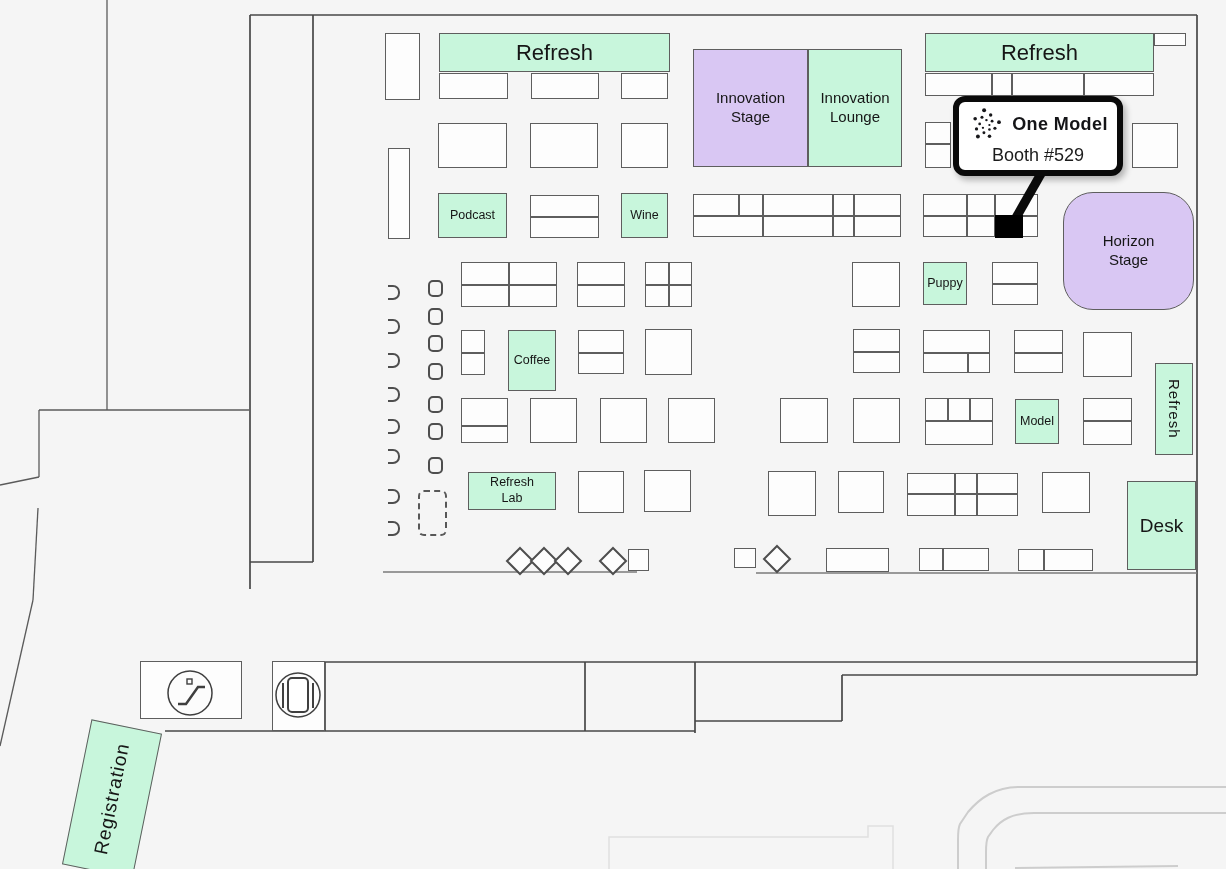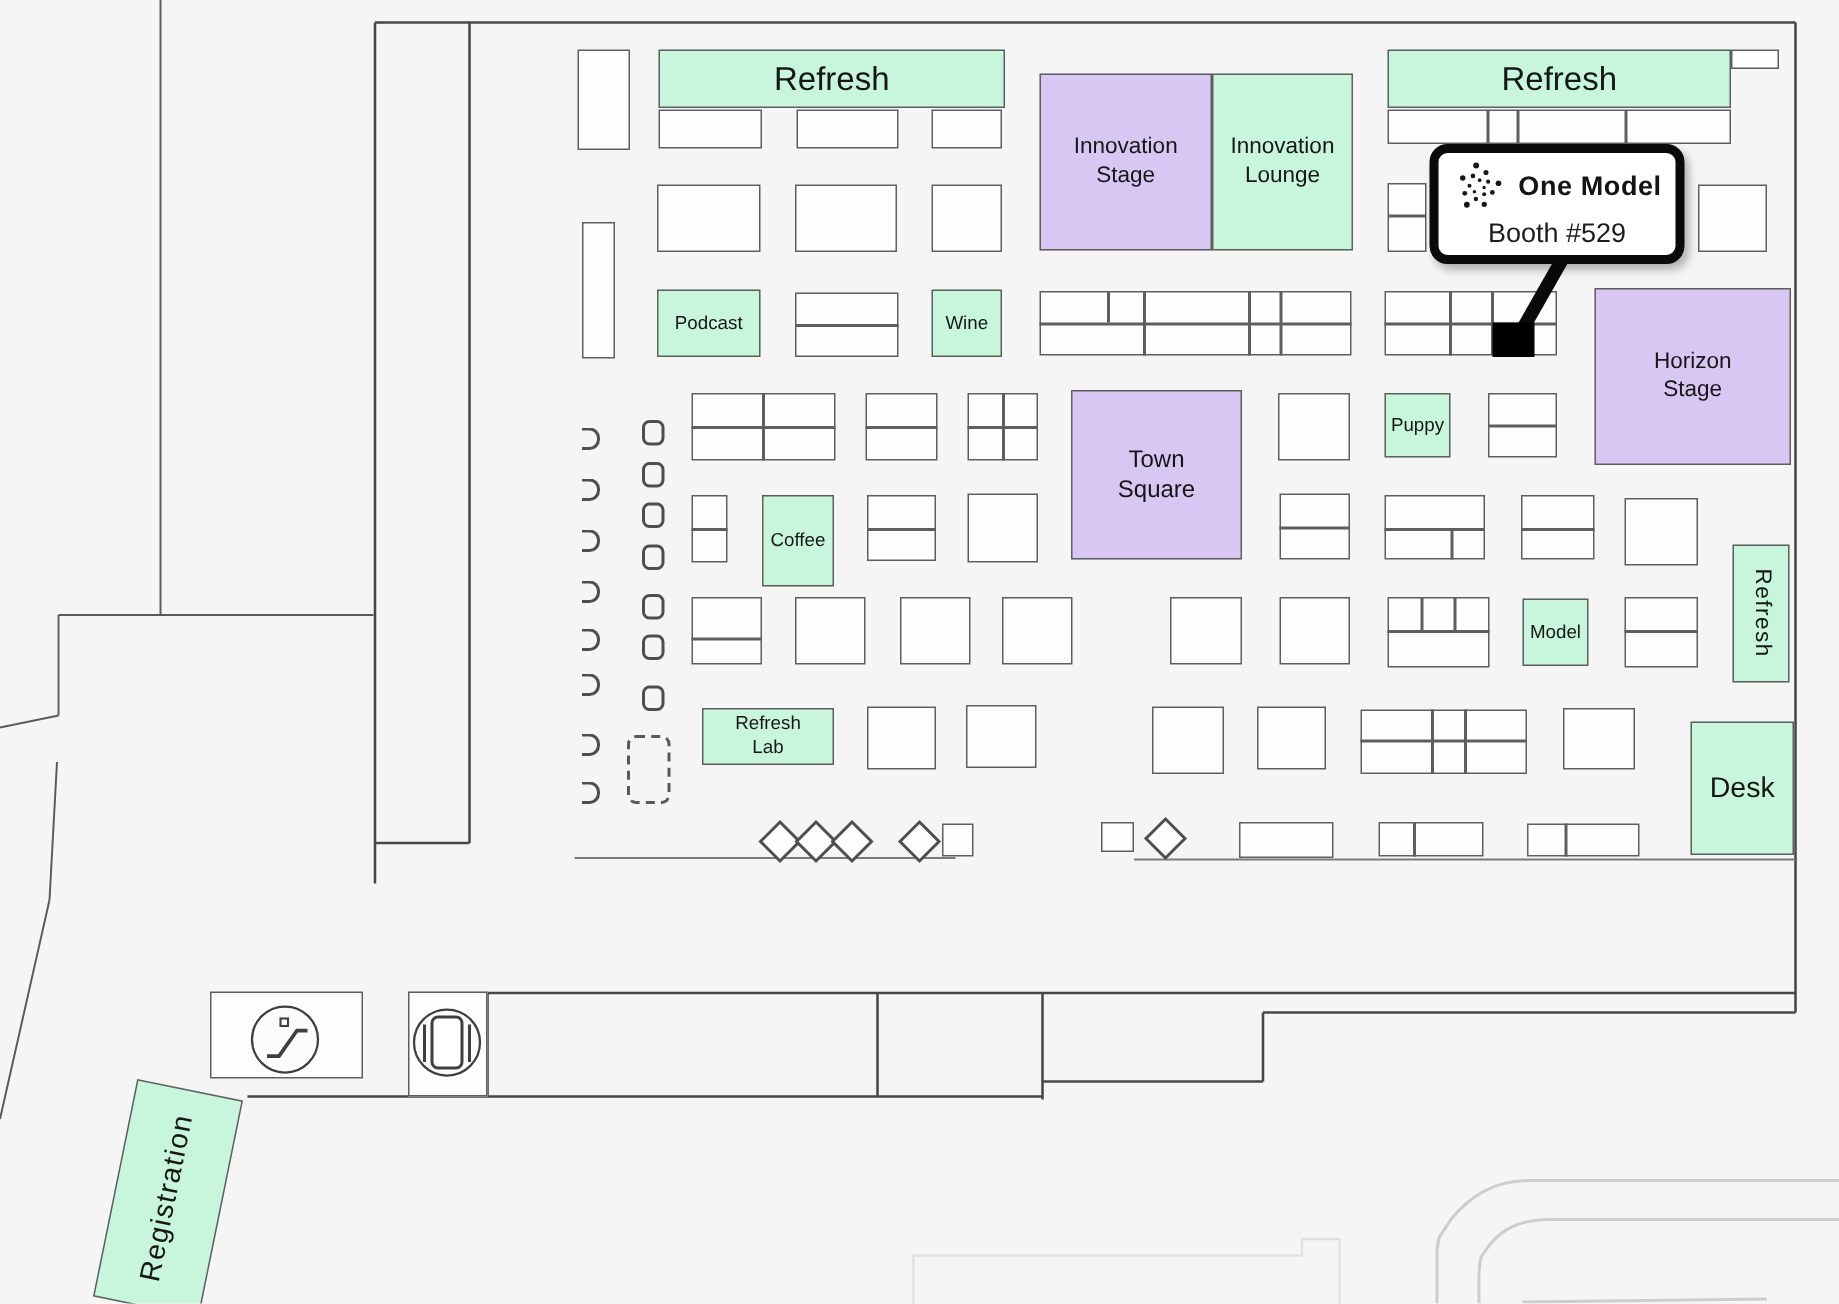--- a/index.html
+++ b/index.html
@@ -216,27 +216,23 @@
       <span>Innovation
 Stage</span>
     </div>
     <div class="area mint" style="left: 808px; top: 49px; width: 94px; height: 118px; font-size: 15px;">
       <span>Innovation
 Lounge</span>
     </div>
     <div class="area mint" style="left: 925px; top: 33px; width: 229px; height: 39px; font-size: 22px;">
       <span>Refresh</span>
     </div>
-    <div class="area purple" style="left: 1063px; top: 192px; width: 131px; height: 118px; font-size: 15px;">
+    <div class="area purple" style="left: 1063px; top: 192px; width: 131px; height: 118px; font-size: 15px; border-radius: 30px;">
       <span>Horizon
 Stage</span>
-    </div>
-    <div class="area purple" style="left: 714px; top: 260px; width: 114px; height: 113px; font-size: 16px;">
-      <span>Town
-Square</span>
     </div>
     <div class="area mint" style="left: 438px; top: 193px; width: 69px; height: 45px; font-size: 12.5px;">
       <span>Podcast</span>
     </div>
     <div class="area mint" style="left: 621px; top: 193px; width: 47px; height: 45px; font-size: 12.5px;">
       <span>Wine</span>
     </div>
     <div class="area mint" style="left: 508px; top: 330px; width: 48px; height: 61px; font-size: 12.5px;">
       <span>Coffee</span>
     </div>

